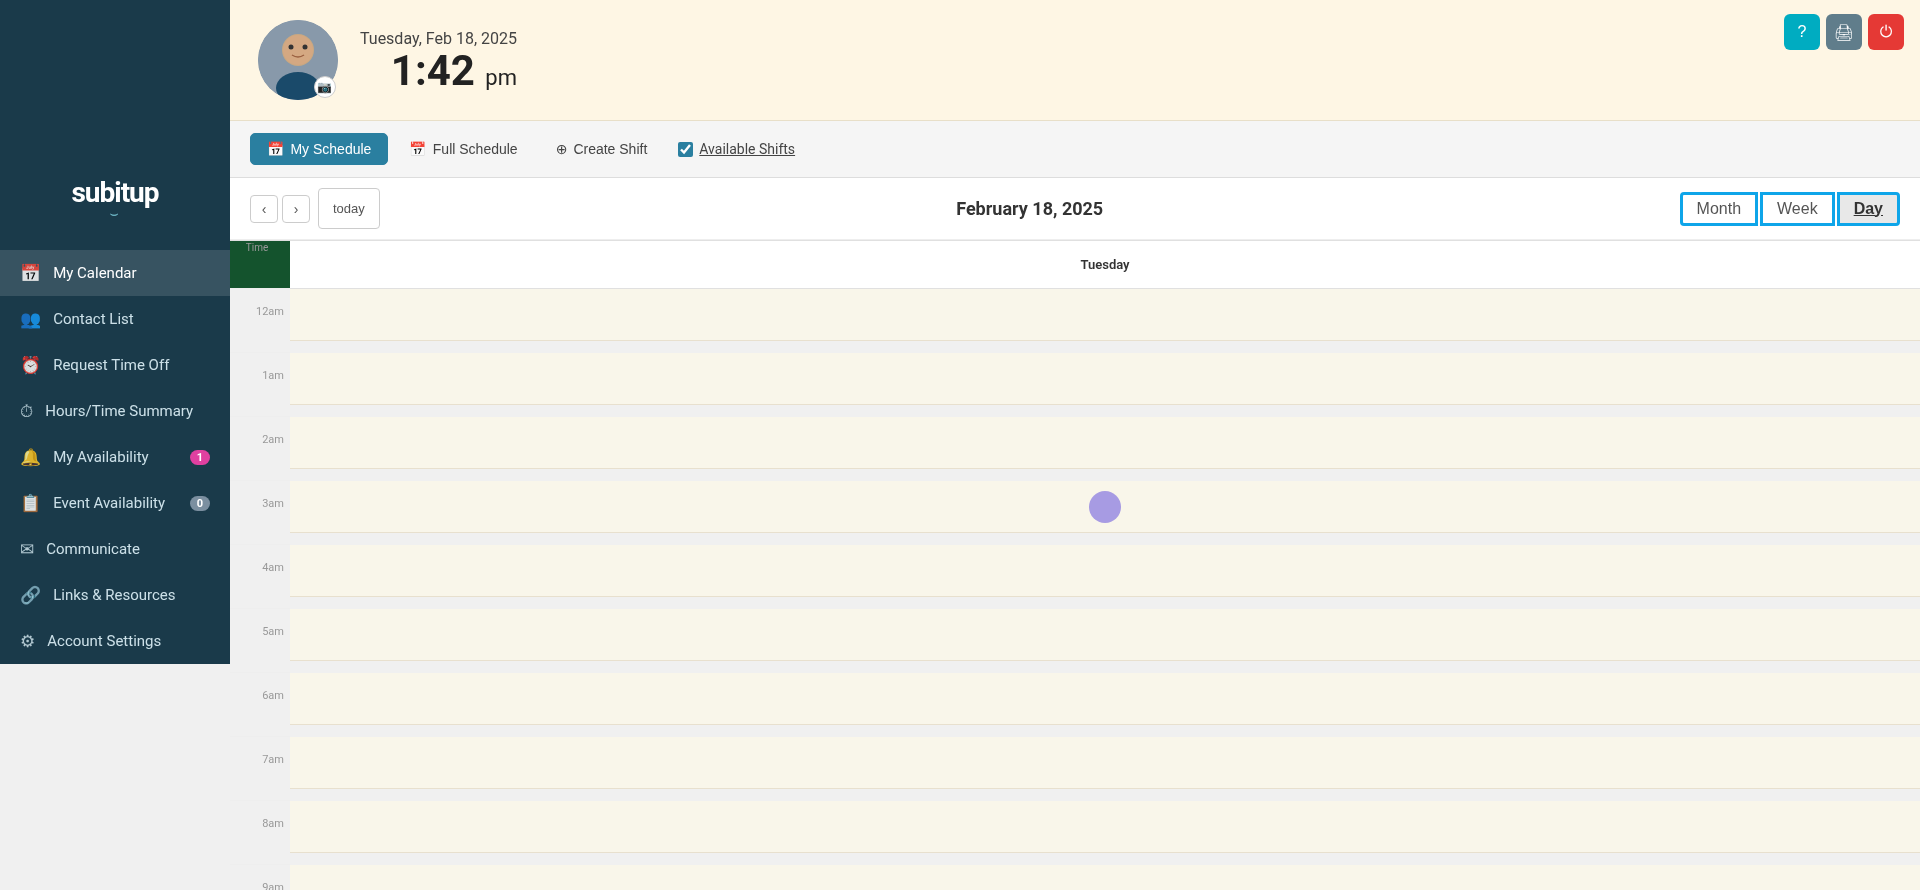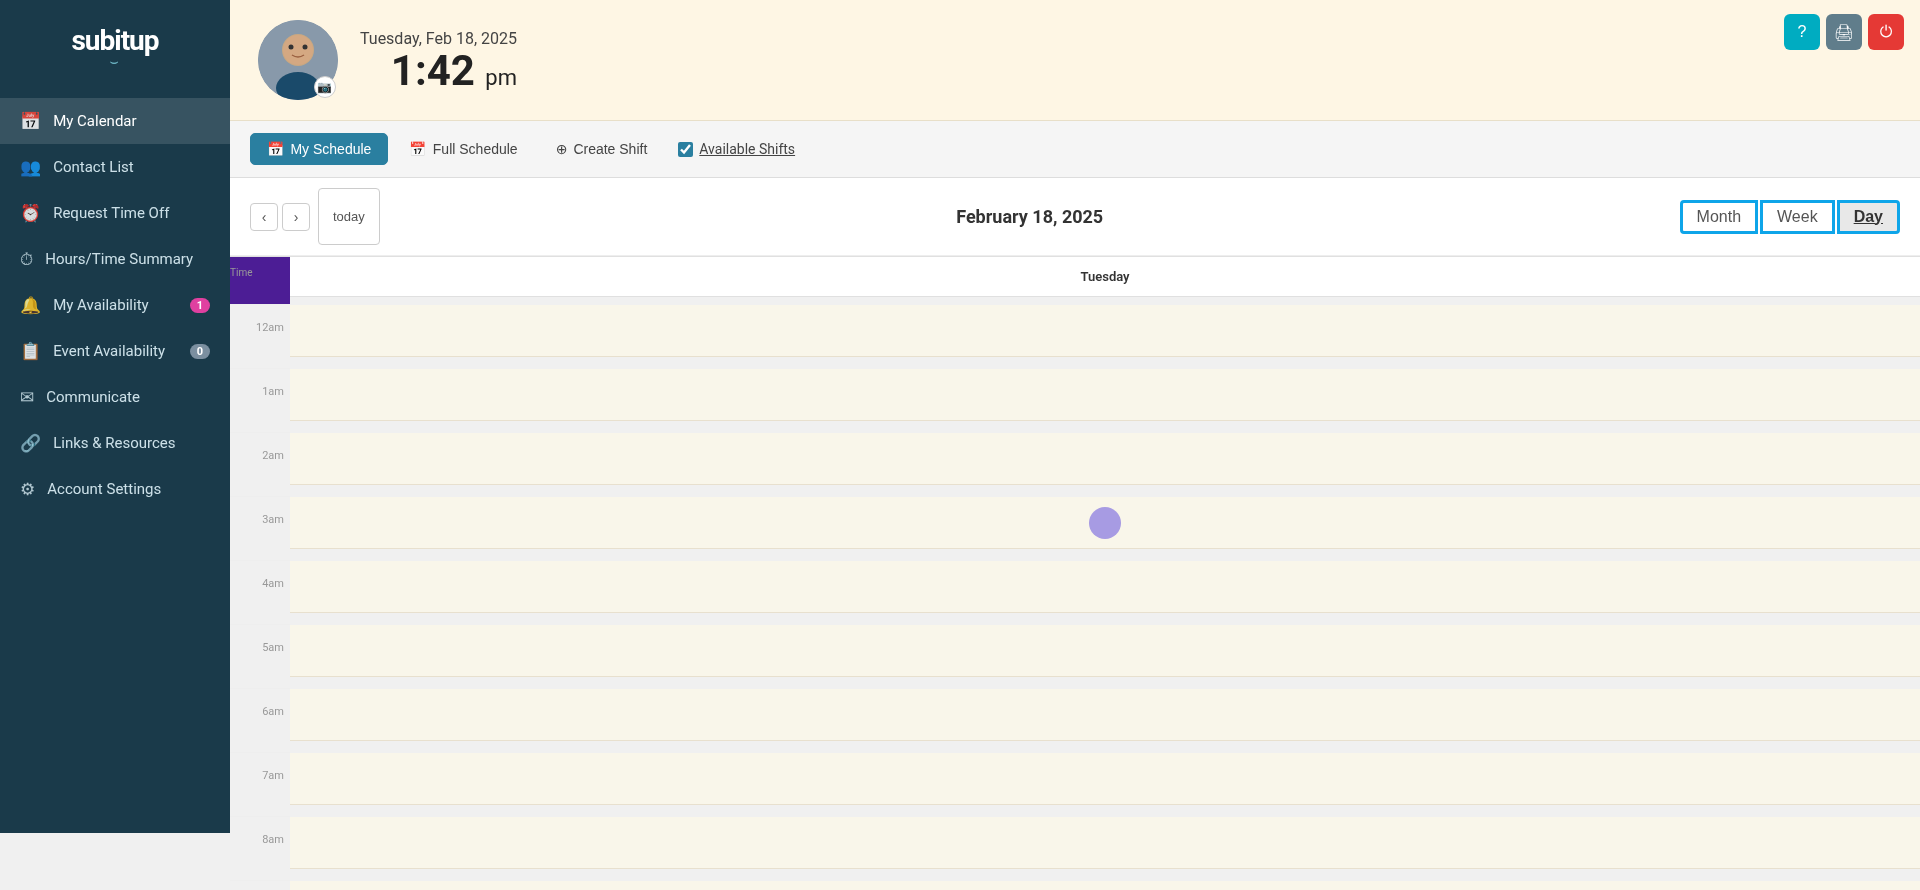--- a/index.html
+++ b/index.html
@@ -6,22 +6,23 @@
     body { font-family: -apple-system, BlinkMacSystemFont, 'Segoe UI', Roboto, sans-serif; display: flex; height: 890px; overflow: hidden; background: #f0f0f0; }
 
     
     #sidebar {
       width: 230px;
       min-width: 230px;
       background: #1a3a4a;
       color: #fff;
       display: flex;
       flex-direction: column;
-      padding-top: 0;
-      height: 833px;
+      padding-top: 8px;
+      height: 664px;
+      justify-content: flex-end;
     }
     #sidebar-logo {
       padding: 24px 20px 20px 20px;
       text-align: center;
     }
     #sidebar-logo .logo-text {
       font-size: 28px;
       font-weight: 700;
       color: #fff;
       letter-spacing: -1px;
@@ -207,21 +208,21 @@
       border: 1px solid #ccc;
       background: #fff;
       border-radius: 4px;
       cursor: pointer;
       display: flex; align-items: center; justify-content: center;
       font-size: 14px;
       color: #555;
     }
     .today-btn {
       margin-left: 8px;
-      padding: 20px 14px;
+      padding: 12px 14px;
       border: 1px solid #ccc;
       background: #fff;
       border-radius: 4px;
       cursor: pointer;
       font-size: 13px;
       color: #555;
     }
     #cal-title {
       flex: 1;
       text-align: center;
@@ -253,36 +254,36 @@
       overflow-y: auto;
       overflow-x: hidden;
     }
     #cal-grid {
       display: grid;
       grid-template-columns: 60px 1fr;
       border-top: 1px solid #e0e0e0;
     }
     .time-header {
       grid-column: 1;
-      background: #4c1d95;
+      background: #14532d;
       font-size: 11px;
       color: #888;
-      padding: 9px 6px 0 0;
-      text-align: left;
+      padding: 0 6px 0 0;
+      text-align: center;
       height: 48px;
       border-bottom: 1px solid #eee;
     }
     .day-header {
       grid-column: 2;
       background: #fff;
       font-size: 13px;
       font-weight: 600;
       color: #333;
       text-align: center;
-      height: 40px;
+      height: 48px;
       border-bottom: 1px solid #e0e0e0;
       display: flex; align-items: center; justify-content: center;
     }
     .time-slot {
       font-size: 11px;
       color: #999;
       padding: 4px 6px 0 0;
       text-align: right;
       height: 52px;
       border-bottom: 1px solid #eee;

